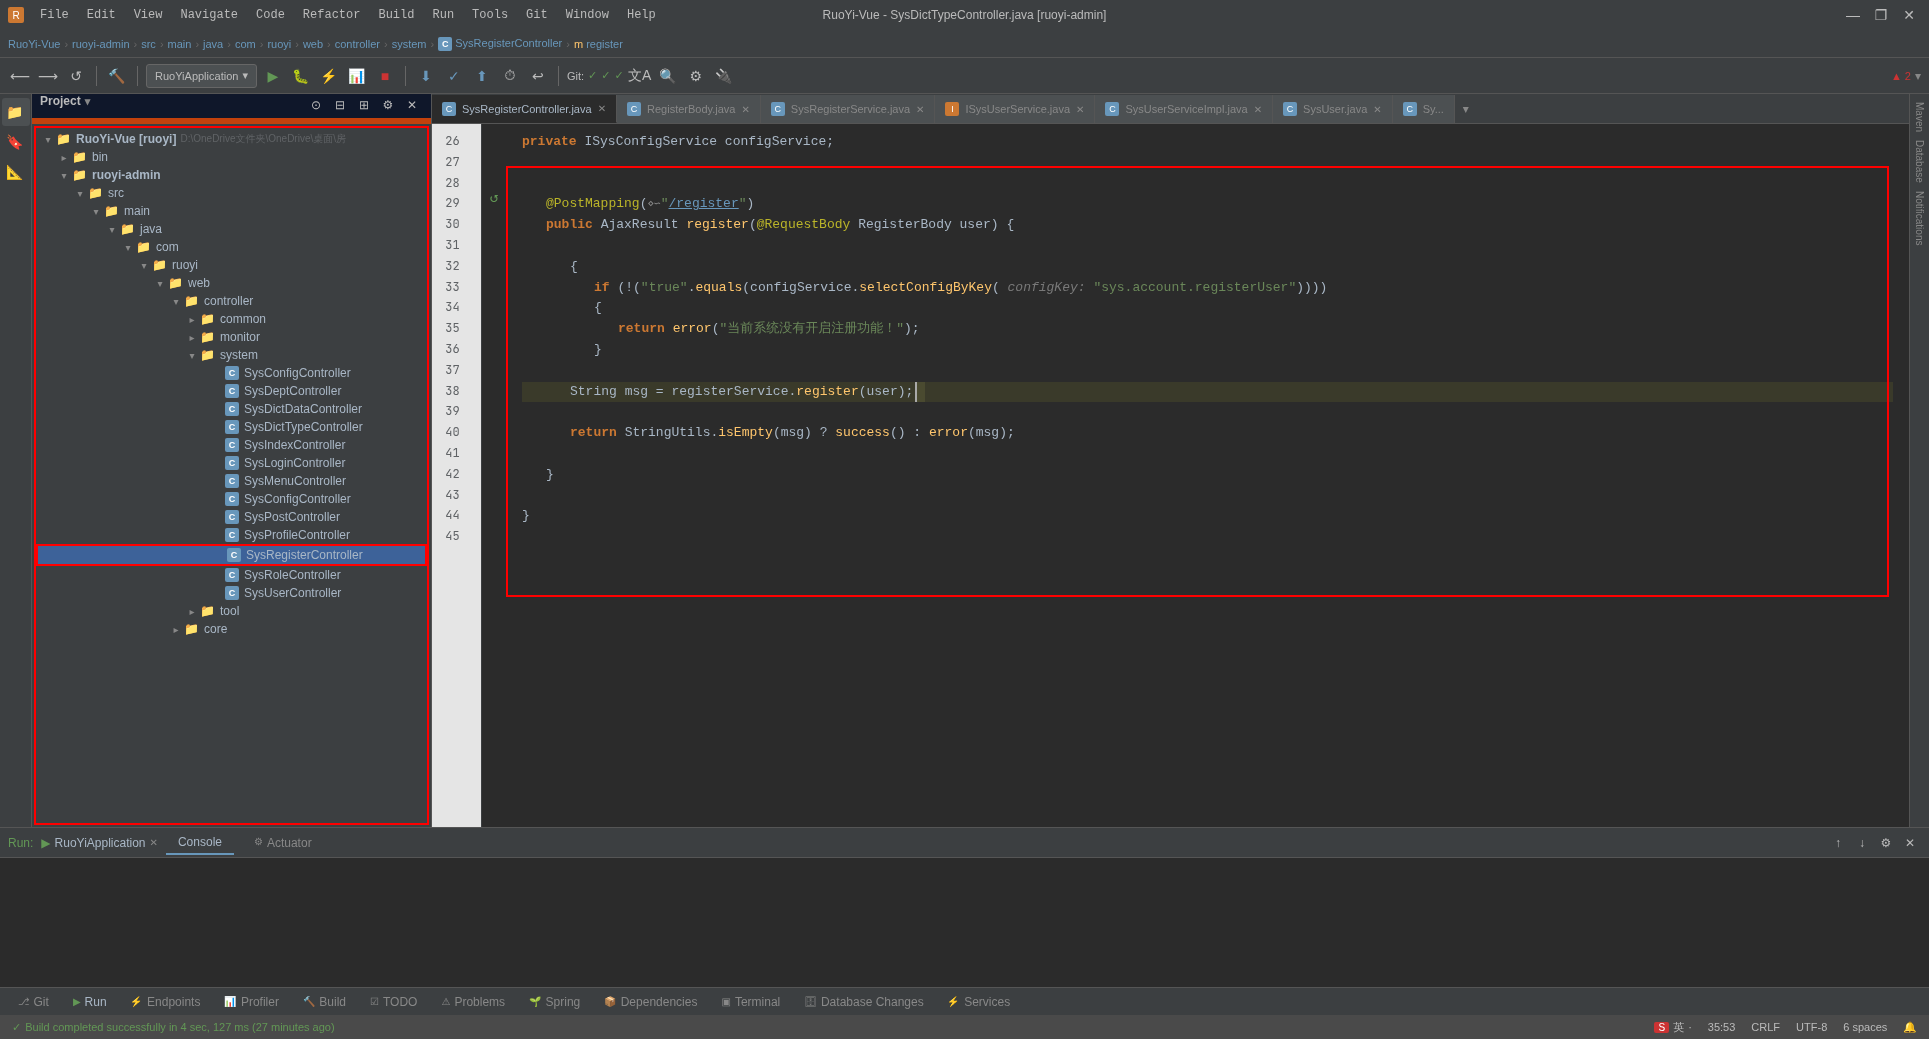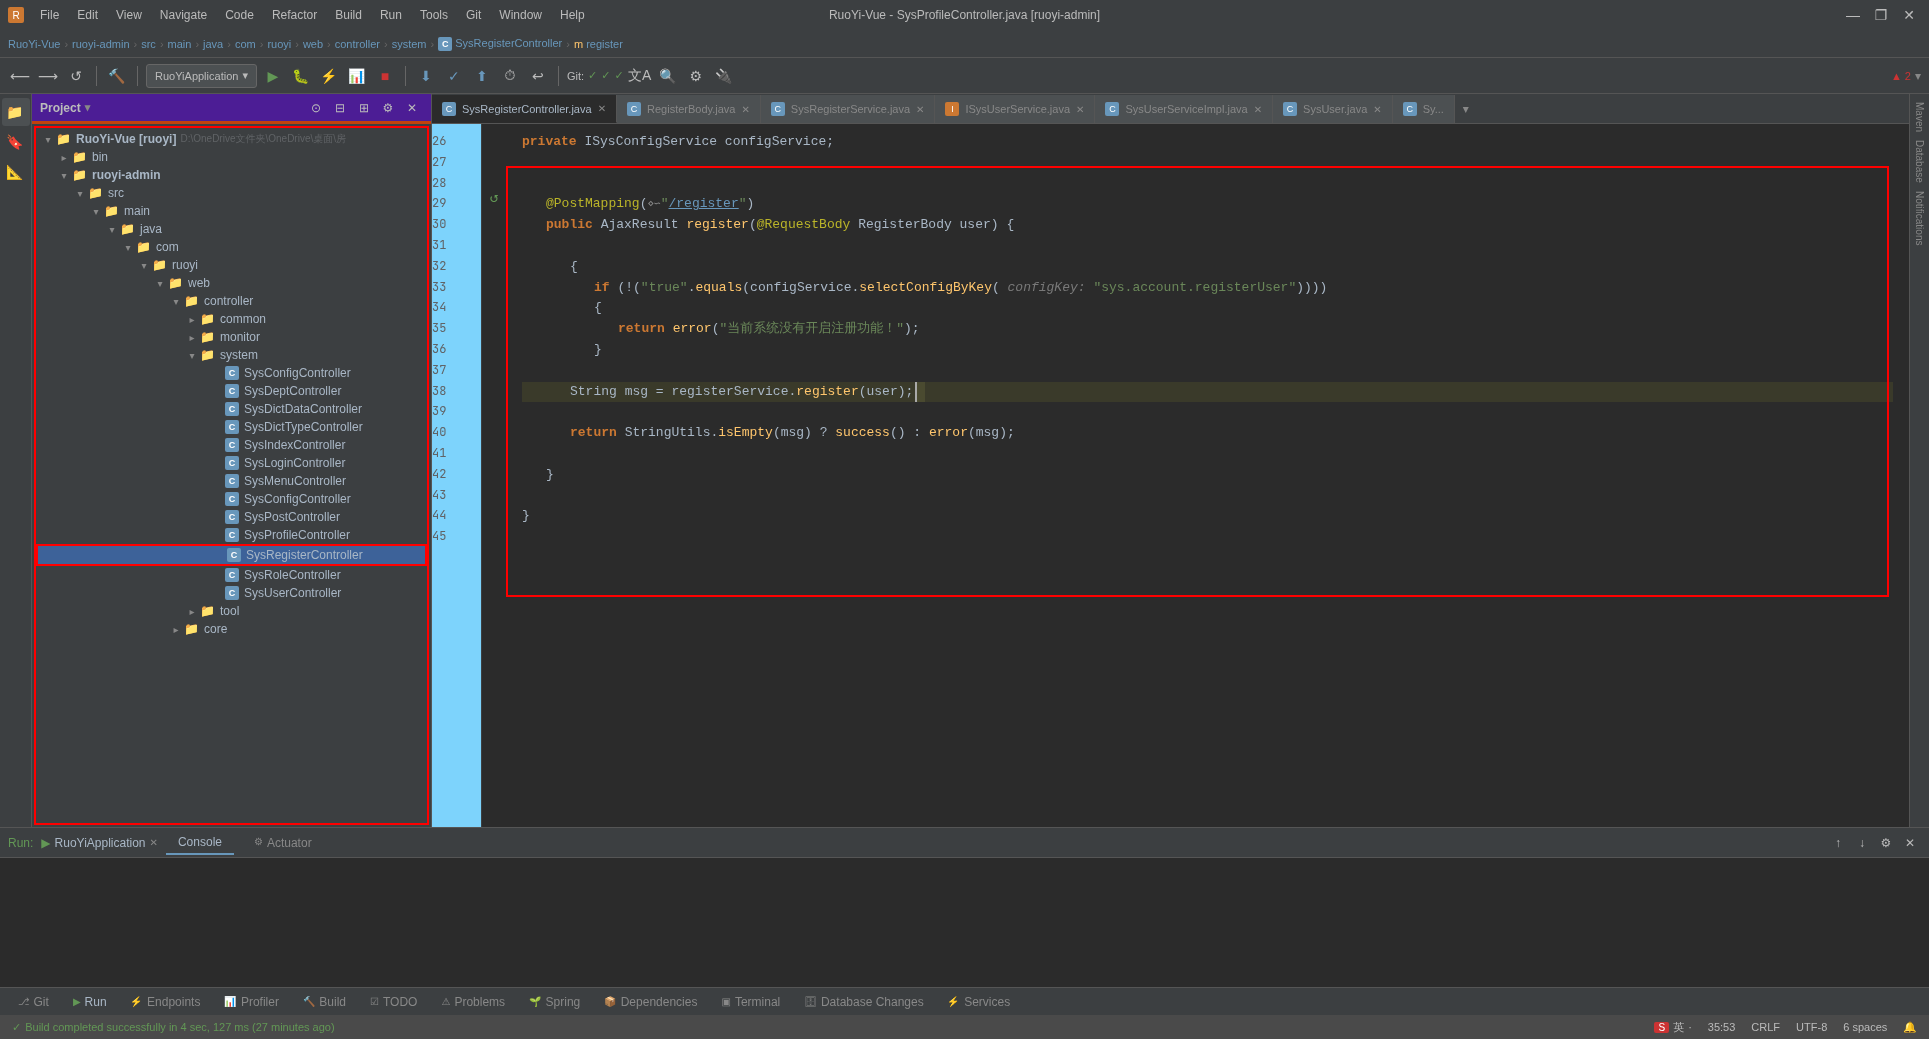--- a/index.html
+++ b/index.html
@@ -43,20 +43,21 @@
     }
     .title-bar-menu {
       display: flex;
       gap: 2px;
     }
     .title-bar-menu span {
       padding: 2px 8px;
       color: #bbbbbb;
       font-size: 12px;
       cursor: pointer;
+      font-family: Liberation Mono, monospace;
     }
     .title-bar-title {
       color: #bbbbbb;
       font-size: 12px;
       position: absolute;
       left: 50%;
       transform: translateX(-50%);
     }
     .title-bar-controls {
       display: flex;
@@ -181,24 +182,24 @@
       width: 400px;
       background: #3c3f41;
       border-right: 1px solid #555;
       display: flex;
       flex-direction: column;
       flex-shrink: 0;
       overflow: hidden;
     }
     .panel-header {
       height: 30px;
-      background: #4c1d95;
-      border-bottom: 3px solid #c2410c;
-      display: flex;
-      align-items: center;
+      background: #0f172a;
+      border-bottom: 6px solid #c2410c;
+      display: flex;
+      align-items: flex-start;
       padding: 0 8px;
       justify-content: space-between;
     }
     .panel-header-title {
       color: #bbbbbb;
       font-size: 12px;
       font-weight: bold;
       display: flex;
       align-items: center;
       gap: 4px;
@@ -315,23 +316,23 @@
     
     .editor-content {
       flex: 1;
       display: flex;
       overflow: hidden;
       font-family: 'JetBrains Mono', 'Consolas', monospace;
       font-size: 13px;
     }
     .line-numbers {
       width: 50px;
-      background: #7dd3fc;
+      background: #e5e5e5;
       color: #606366;
-      text-align: left;
+      text-align: center;
       padding: 8px 8px 8px 0;
       line-height: 1.6;
       flex-shrink: 0;
       font-size: 12px;
       border-right: 1px solid #3c3f41;
       overflow: hidden;
     }
     .line-numbers .ln {
       display: block;
       height: 20.8px;
@@ -556,21 +557,21 @@
       <span>Code</span>
       <span>Refactor</span>
       <span>Build</span>
       <span>Run</span>
       <span>Tools</span>
       <span>Git</span>
       <span>Window</span>
       <span>Help</span>
     </div>
   </div>
-  <div class="title-bar-title">RuoYi-Vue - SysProfileController.java [ruoyi-admin]</div>
+  <div class="title-bar-title">RuoYi-Vue - SysDictTypeController.java [ruoyi-admin]</div>
   <div class="title-bar-controls">
     <span>—</span>
     <span>❐</span>
     <span>✕</span>
   </div>
 </div>
 
 <div class="nav-breadcrumb">
   <span class="breadcrumb-item">RuoYi-Vue</span>
   <span class="breadcrumb-sep">›</span>

